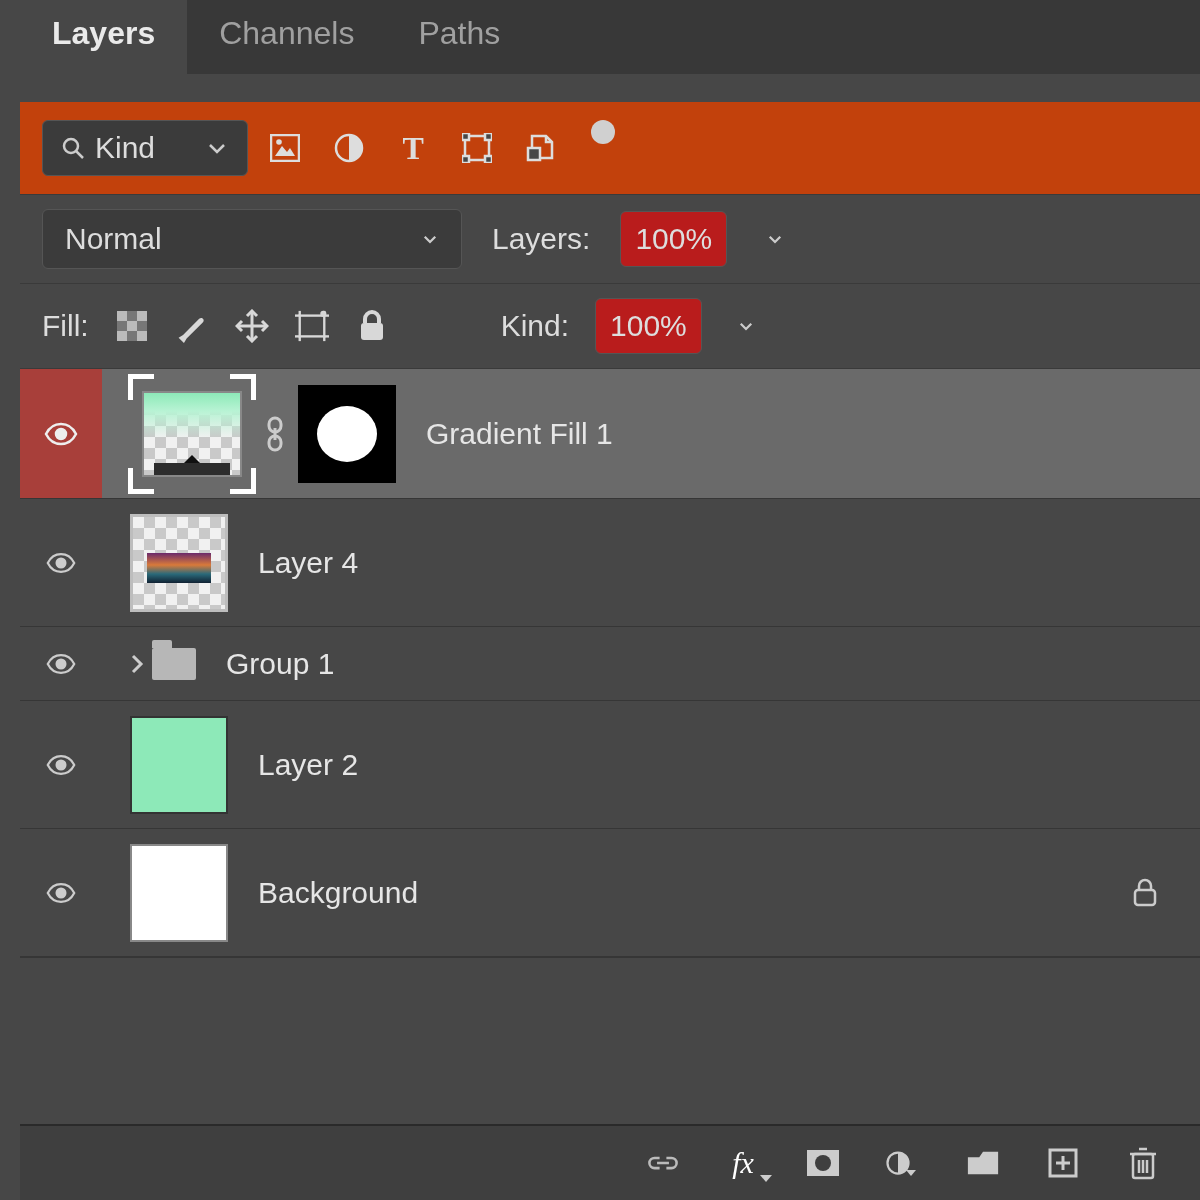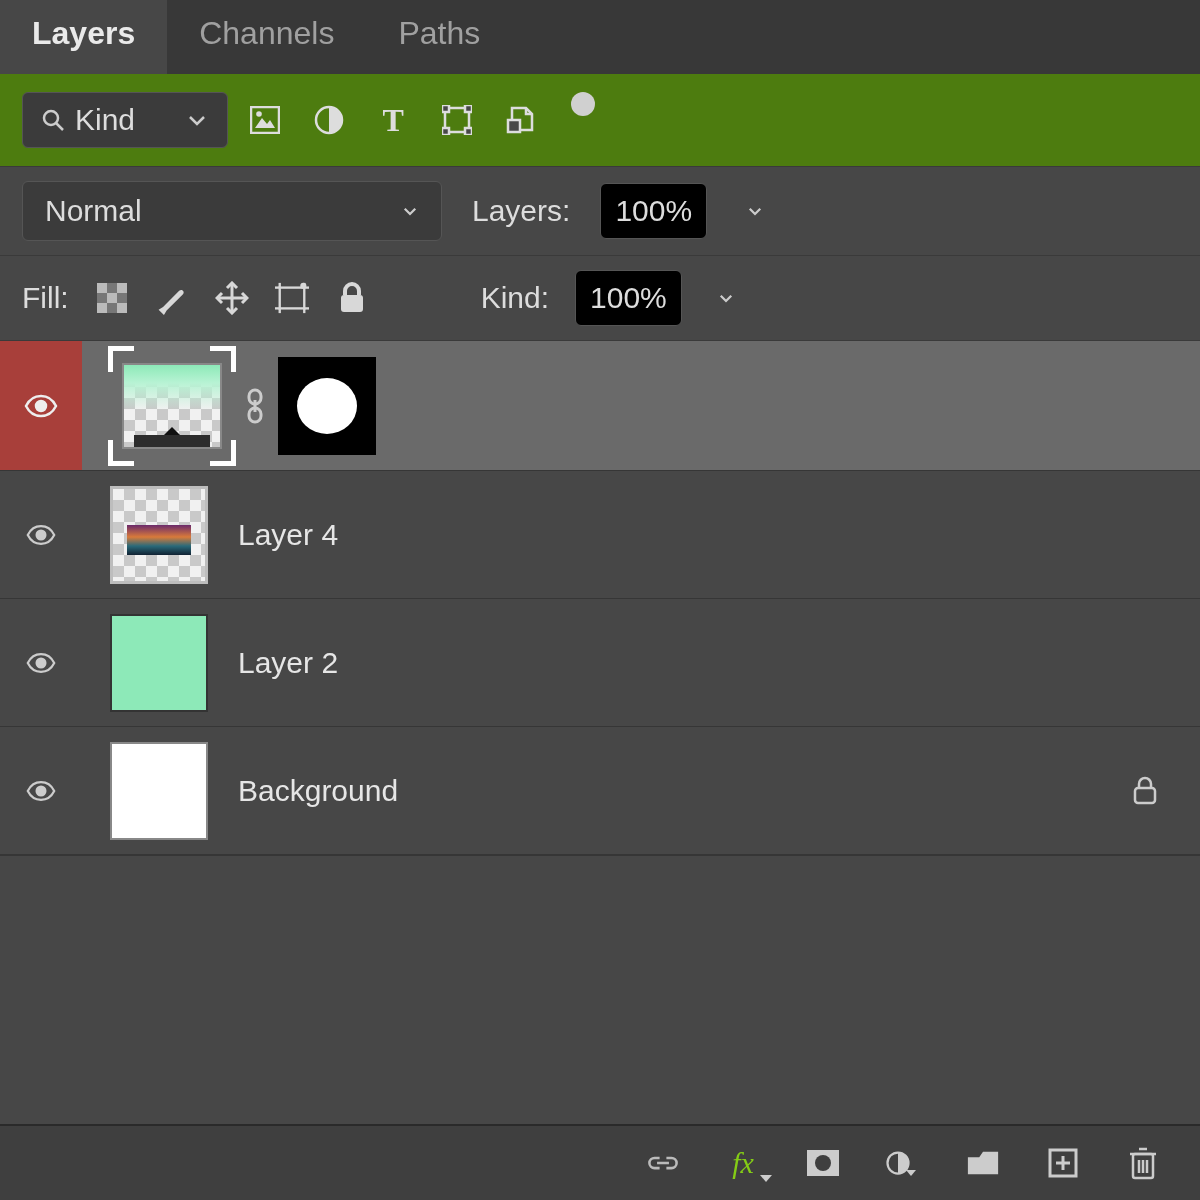--- a/index.html
+++ b/index.html
@@ -1,39 +1,39 @@
 <!DOCTYPE html>
 <html><head>
 <meta charset="utf-8">
 <style>
   html, body { margin:0; padding:0; width:1200px; height:1200px; background:#383838; font-family:-apple-system,BlinkMacSystemFont,"Segoe UI",Arial,sans-serif; color:#ddd; overflow:hidden; }
   * { box-sizing:border-box; }
-  .panel { width:1200px; height:1200px; background:#474747; display:flex; flex-direction:column; }
+  .panel { width:1200px; height:1200px; background:#474747; display:flex; flex-direction:column;padding-left:20px; }
 
   
   .tabstrip { background:#383838; display:flex; height:74px; align-items:flex-end; }
   .tab { padding:22px 32px; font-size:32px; color:#a0a0a0; cursor:pointer; font-weight:500;}
   .tab.active { background:#474747; color:#eaeaea; font-weight:600; }
 
   
-  .filterbar { display:flex; align-items:center; gap:22px; padding:18px 22px; background:#4d7c0f; border-bottom:1px solid #3a3a3a; }
+  .filterbar { display:flex; align-items:center; gap:22px; padding:18px 22px; background:#c2410c; border-bottom:1px solid #3a3a3a;margin-top:28px; }
   .kind-dd { display:flex; align-items:center; gap:10px; background:#3b3b3b; border:1px solid #555; border-radius:6px; padding:10px 18px; font-size:30px; color:#ddd; }
   .kind-dd svg { width:24px; height:24px; fill:none; stroke:#ccc; stroke-width:2.5; }
   .kind-dd .chev { margin-left:40px; }
   .chev-svg { width:18px; height:18px; fill:none; stroke:#ccc; stroke-width:3; }
   .filt-icons { display:flex; align-items:center; gap:34px; }
   .filt-icons .fi { width:30px; height:30px; display:flex; align-items:center; justify-content:center; color:#ddd; }
   .toggle-dot { width:24px; height:24px; background:#d0d0d0; border-radius:50%; position:relative; top:-6px;}
   .toggle-wrap { width:26px; height:44px; display:flex; align-items:flex-start; justify-content:center; }
 
   
   .blendrow { display:flex; align-items:center; gap:30px; padding:14px 22px; border-bottom:1px solid #3a3a3a; }
   .blend-dd { flex:0 0 auto; display:flex; align-items:center; justify-content:space-between; background:#3b3b3b; border:1px solid #555; border-radius:6px; padding:12px 22px; font-size:30px; width:420px; }
   .lbl { font-size:30px; color:#ddd; }
-  .valbox { background:#000000; border:1px solid #555; border-radius:6px; padding:10px 14px; font-size:30px; }
+  .valbox { background:#b91c1c; border:1px solid #555; border-radius:6px; padding:10px 14px; font-size:30px; }
   .dd-caret { display:flex; align-items:center; justify-content:center; width:36px; }
 
   
   .lockrow { display:flex; align-items:center; gap:26px; padding:14px 22px; border-bottom:1px solid #3a3a3a; font-size:30px; }
   .lockrow .li { width:34px; height:34px; display:flex; align-items:center; justify-content:center; color:#ddd; }
 
   
   .layers { flex:1; overflow:hidden; }
   .layer { display:flex; align-items:center; border-bottom:1px solid #363636; position:relative; }
   .layer.sel { background:#6a6a6a; }
@@ -251,35 +251,51 @@
       <span class="link-ic">
         <svg width="22" height="36" viewBox="0 0 22 36" fill="none" stroke="#ccc" stroke-width="3">
             <rect x="5" y="2" width="12" height="14" rx="6"></rect>
             <rect x="5" y="20" width="12" height="14" rx="6"></rect>
             <line x1="11" y1="12" x2="11" y2="24"></line>
           </svg>
       </span>
       <div class="mask-thumb">
           <div class="dot"></div>
         </div>
+      <span class="lname">Gradient Fill 1</span>
     </div>
 
     <div class="layer row-layer2">
       <div class="vis-col">
         <svg class="eye" width="30" height="22" viewBox="0 0 34 24" fill="none" stroke="#ccc" stroke-width="2.5">
             <path d="M2 12 C6 4 12 2 17 2 C22 2 28 4 32 12 C28 20 22 22 17 22 C12 22 6 20 2 12 Z"></path>
             <circle cx="17" cy="12" r="5" fill="#ccc"></circle>
           </svg>
       </div>
       <div class="thumb thumb-l2 checker">
           <div class="mini"></div>
         </div>
       <span class="lname">Layer 4</span>
     </div>
 
+    <div class="layer row-group">
+      <div class="vis-col">
+        <svg class="eye" width="30" height="22" viewBox="0 0 34 24" fill="none" stroke="#ccc" stroke-width="2.5">
+            <path d="M2 12 C6 4 12 2 17 2 C22 2 28 4 32 12 C28 20 22 22 17 22 C12 22 6 20 2 12 Z"></path>
+            <circle cx="17" cy="12" r="5" fill="#ccc"></circle>
+          </svg>
+      </div>
+      <span class="chevr">
+        <svg width="18" height="24" viewBox="0 0 18 24" fill="none" stroke="#ccc" stroke-width="3">
+            <polyline points="5 4 13 12 5 20"></polyline>
+          </svg>
+      </span>
+      <span class="folder-ic"></span>
+      <span class="lname">Group 1</span>
+    </div>
 
     <div class="layer row-layer1">
       <div class="vis-col">
         <svg class="eye" width="30" height="22" viewBox="0 0 34 24" fill="none" stroke="#ccc" stroke-width="2.5">
             <path d="M2 12 C6 4 12 2 17 2 C22 2 28 4 32 12 C28 20 22 22 17 22 C12 22 6 20 2 12 Z"></path>
             <circle cx="17" cy="12" r="5" fill="#ccc"></circle>
           </svg>
       </div>
       <div class="thumb-solid"></div>
       <span class="lname">Layer 2</span>
@@ -306,21 +322,21 @@
   </div>
 
   <div class="bottombar">
     <span class="bi">
       <svg width="40" height="24" viewBox="0 0 40 24" fill="none" stroke="#bbb" stroke-width="3">
           <path d="M16 6 h-6 a6 6 0 0 0 0 12 h6"></path>
           <path d="M24 6 h6 a6 6 0 0 1 0 12 h-6"></path>
           <line x1="13" y1="12" x2="27" y2="12"></line>
         </svg>
     </span>
-    <span class="bi" style="font:italic 30px Georgia,serif;color:#84cc16;position:relative;">fx<span style="position:absolute;right:-12px;bottom:-2px;width:0;height:0;border-left:6px solid transparent;border-right:6px solid transparent;border-top:7px solid #ccc;"></span></span>
+    <span class="bi" style="font:italic 30px Georgia,serif;color:#ffffff;position:relative;">fx<span style="position:absolute;right:-12px;bottom:-2px;width:0;height:0;border-left:6px solid transparent;border-right:6px solid transparent;border-top:7px solid #ccc;"></span></span>
     <span class="bi">
       <svg width="34" height="28" viewBox="0 0 34 28">
           <rect x="1" y="1" width="32" height="26" fill="#ccc"></rect>
           <circle cx="17" cy="14" r="8" fill="#3f3f3f"></circle>
         </svg>
     </span>
     <span class="bi">
       <svg width="32" height="32" viewBox="0 0 32 32">
           <circle cx="16" cy="16" r="14" fill="none" stroke="#ccc" stroke-width="3"></circle>
           <path d="M16 2 A14 14 0 0 1 16 30 Z" fill="#ccc"></path>

